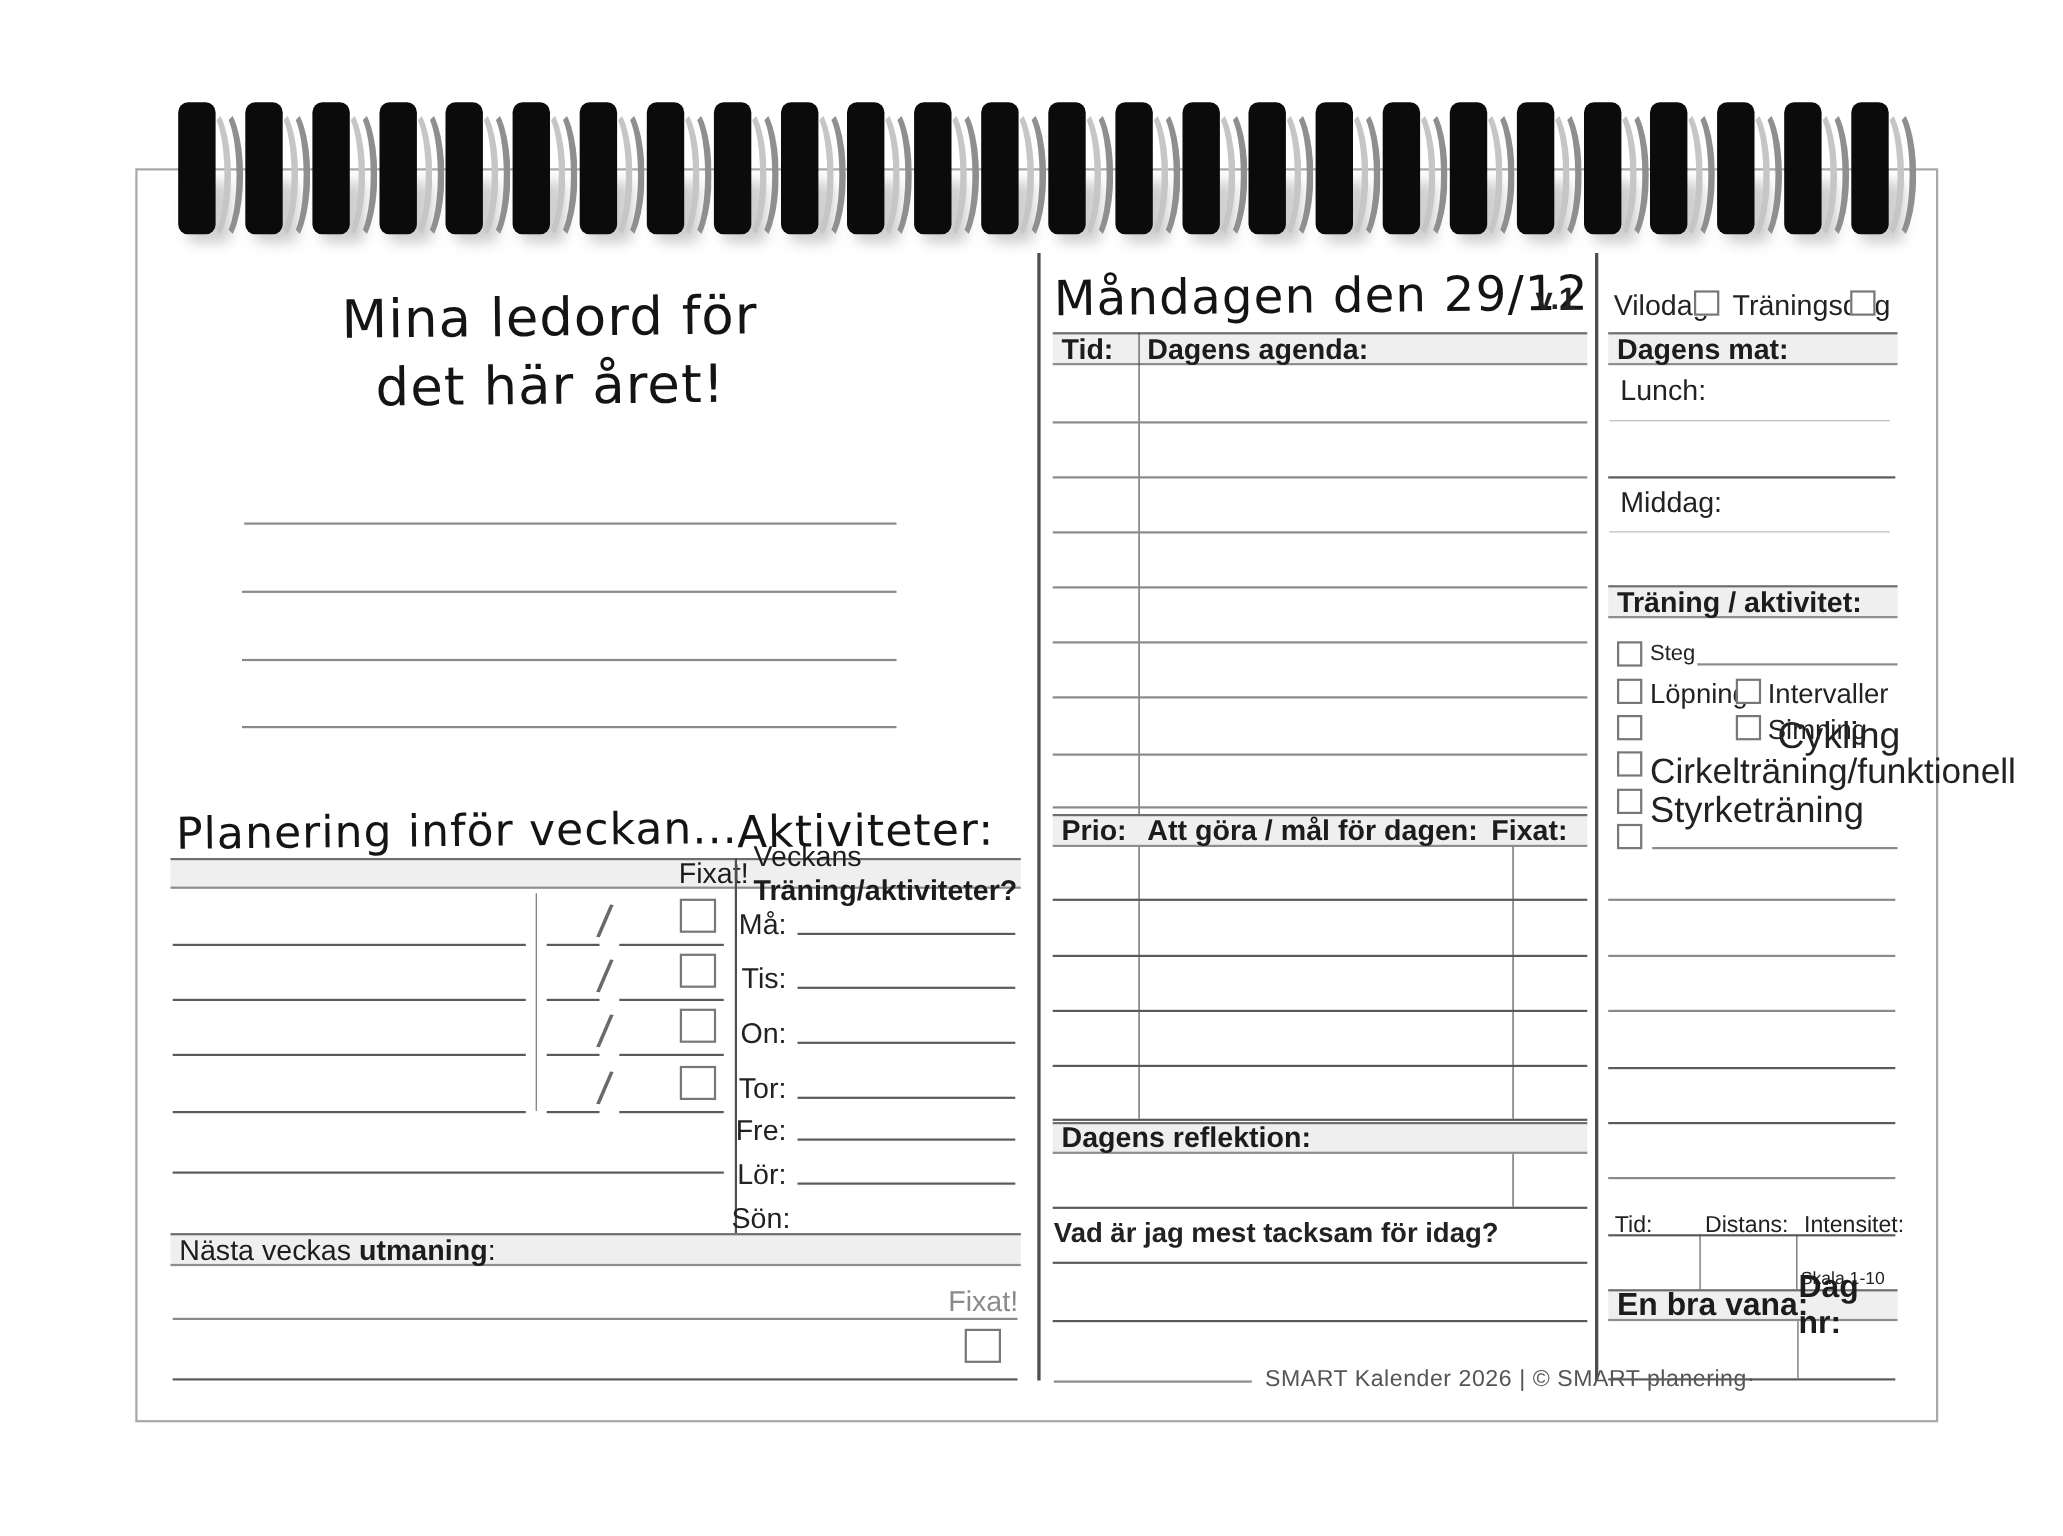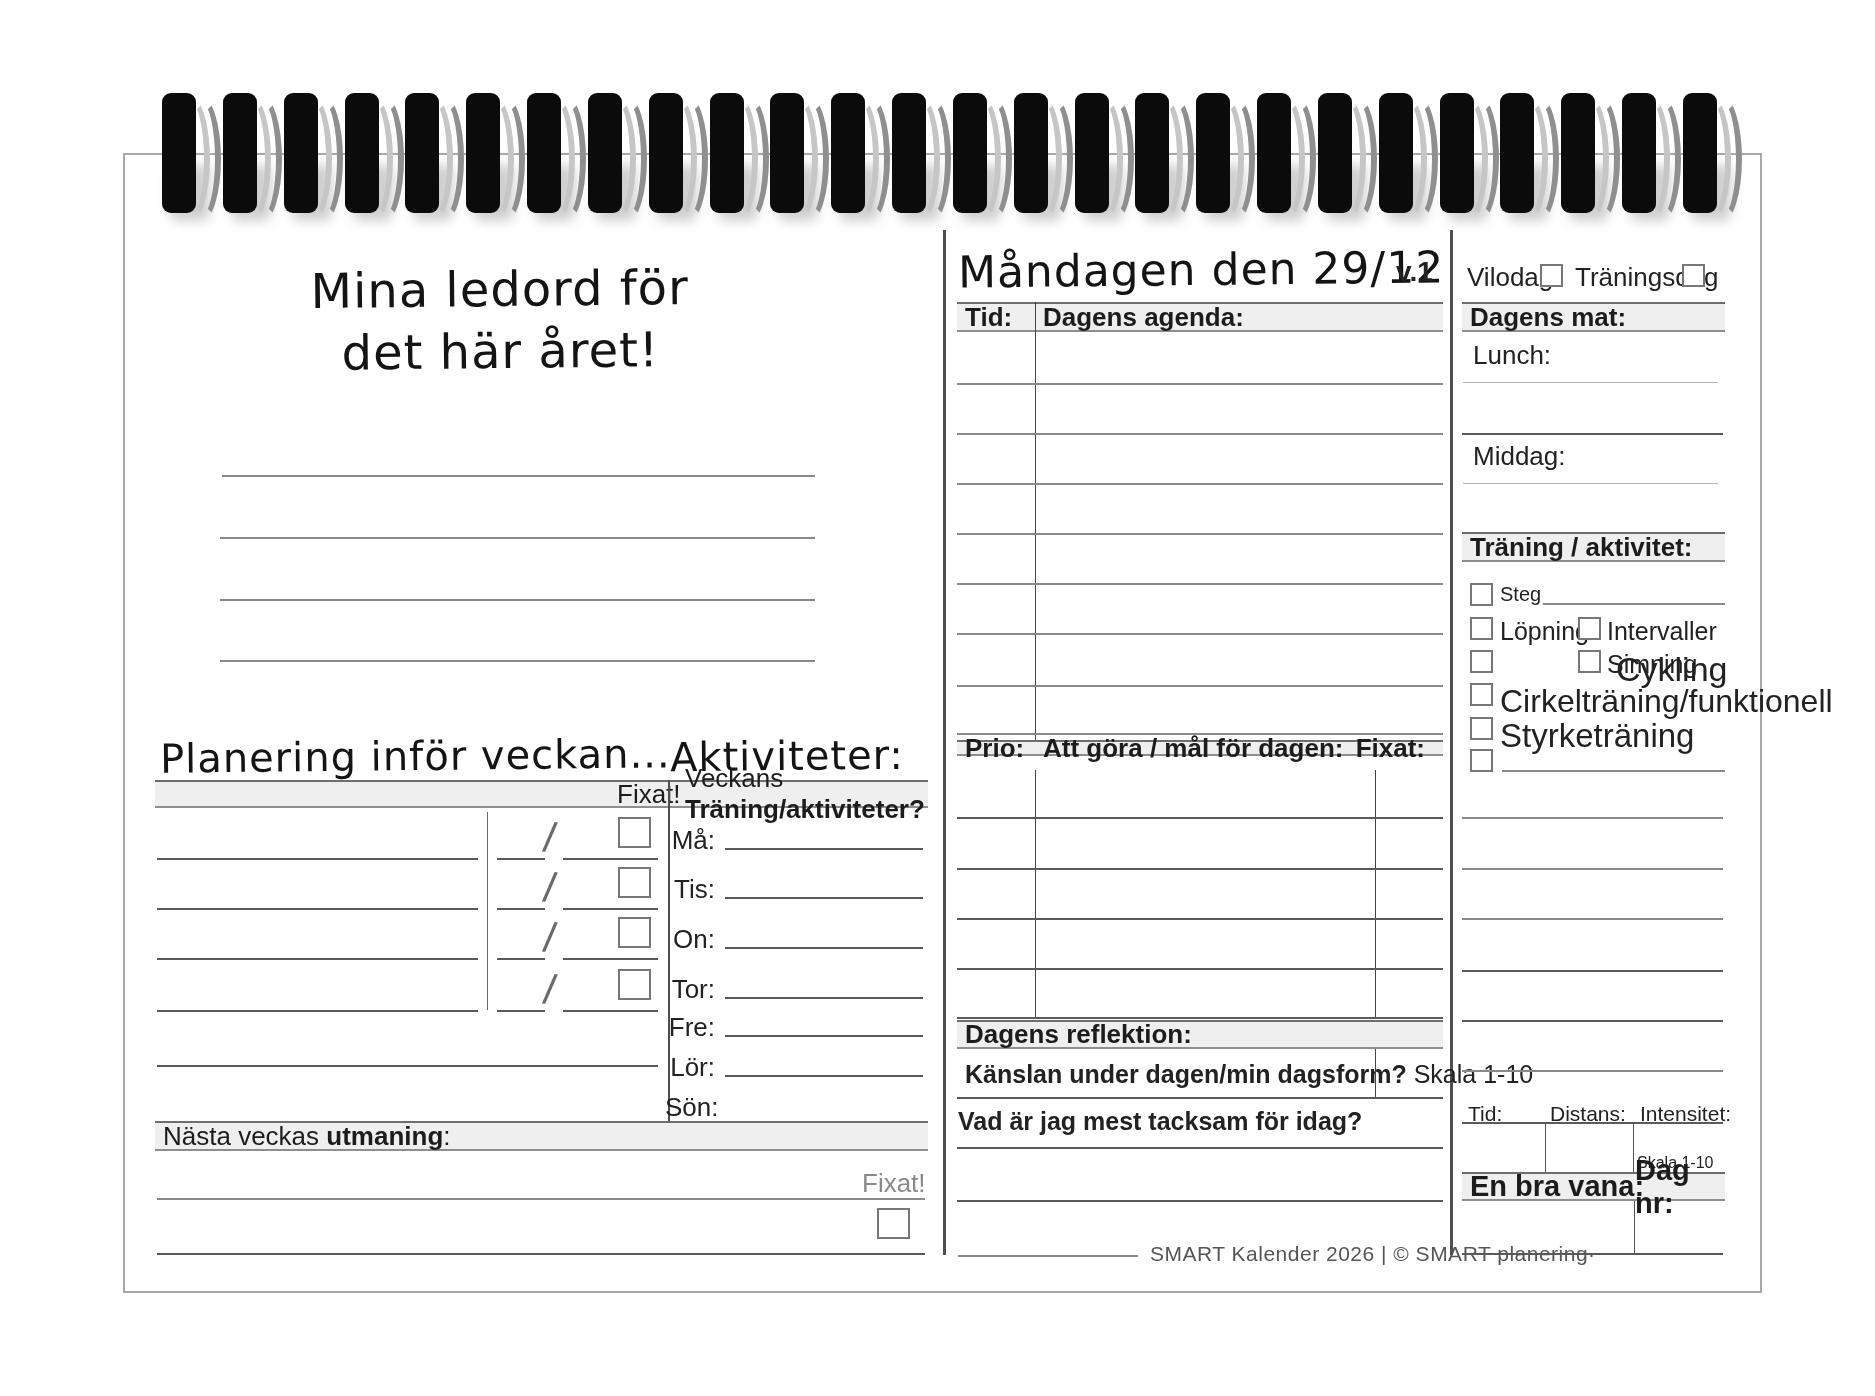--- a/index.html
+++ b/index.html
@@ -128,39 +128,36 @@
   <div class="vl" style="left:1035px;top:302px;height:438px;width:1px;background:#444;"></div>
   <div class="hl mid" style="left:957px;top:383px;width:486px;"></div>
   <div class="hl mid" style="left:957px;top:433px;width:486px;"></div>
   <div class="hl mid" style="left:957px;top:483px;width:486px;"></div>
   <div class="hl mid" style="left:957px;top:533px;width:486px;"></div>
   <div class="hl mid" style="left:957px;top:583px;width:486px;"></div>
   <div class="hl mid" style="left:957px;top:633px;width:486px;"></div>
   <div class="hl mid" style="left:957px;top:685px;width:486px;"></div>
   <div class="hl mid" style="left:957px;top:733px;width:486px;"></div>
 
-  <div class="bar" style="left:957px;top:740px;width:486px;height:16px;">
+  <div class="bar" style="left:957px;top:740px;width:486px;height:30px;">
     <span class="b" style="margin-left:8px;">Prio:</span>
     <span class="b" style="position:absolute;left:86px;">Att göra / mål för dagen:</span>
     <span class="b" style="position:absolute;right:18px;">Fixat:</span>
   </div>
   <div class="vl" style="left:1035px;top:770px;height:247px;width:1px;background:#444;"></div>
   <div class="vl" style="left:1375px;top:770px;height:247px;width:1px;background:#444;"></div>
   <div class="hl" style="left:957px;top:817px;width:486px;"></div>
   <div class="hl" style="left:957px;top:868px;width:486px;"></div>
   <div class="hl" style="left:957px;top:918px;width:486px;"></div>
   <div class="hl" style="left:957px;top:968px;width:486px;"></div>
   <div class="hl" style="left:957px;top:1017px;width:486px;"></div>
 
   <div class="bar" style="left:957px;top:1020px;width:486px;height:29px;">
     <span class="b" style="margin-left:8px;">Dagens reflektion:</span>
   </div>
-  <div class="lbl" style="left:965px;top:1060px;font-size:25px;">
-    <span class="b">Känslan under dagen/min dagsform?</span><span> Skala 1-10</span>
-  </div>
   <div class="vl" style="left:1375px;top:1049px;height:48px;width:1px;background:#444;"></div>
   <div class="hl" style="left:957px;top:1097px;width:486px;"></div>
 
   <div class="lbl b" style="left:958px;top:1107px;font-size:25px;">Vad är jag mest tacksam för idag?</div>
   <div class="hl" style="left:957px;top:1147px;width:486px;"></div>
   <div class="hl" style="left:957px;top:1200px;width:486px;"></div>
 
   <div class="hl mid" style="left:958px;top:1255px;width:180px;"></div>
   <div class="lbl small" style="left:1150px;top:1242px;color:#555;letter-spacing:0.5px;">SMART Kalender 2026  |  © SMART planering·</div>
 

